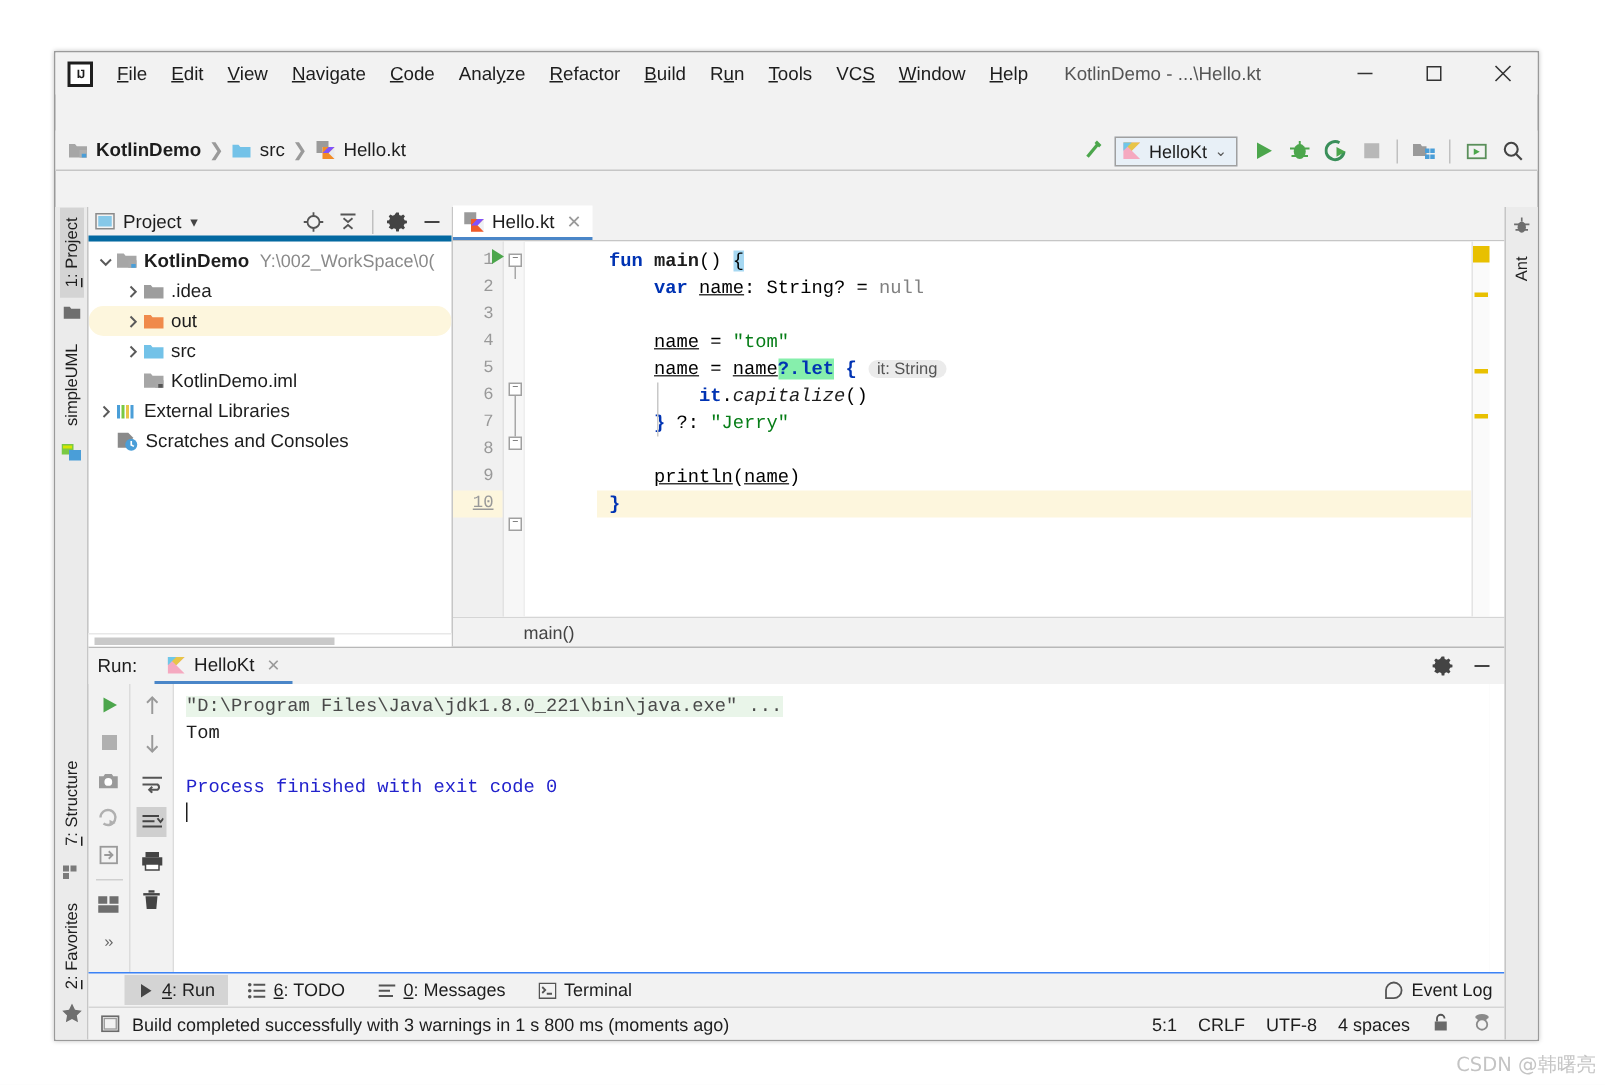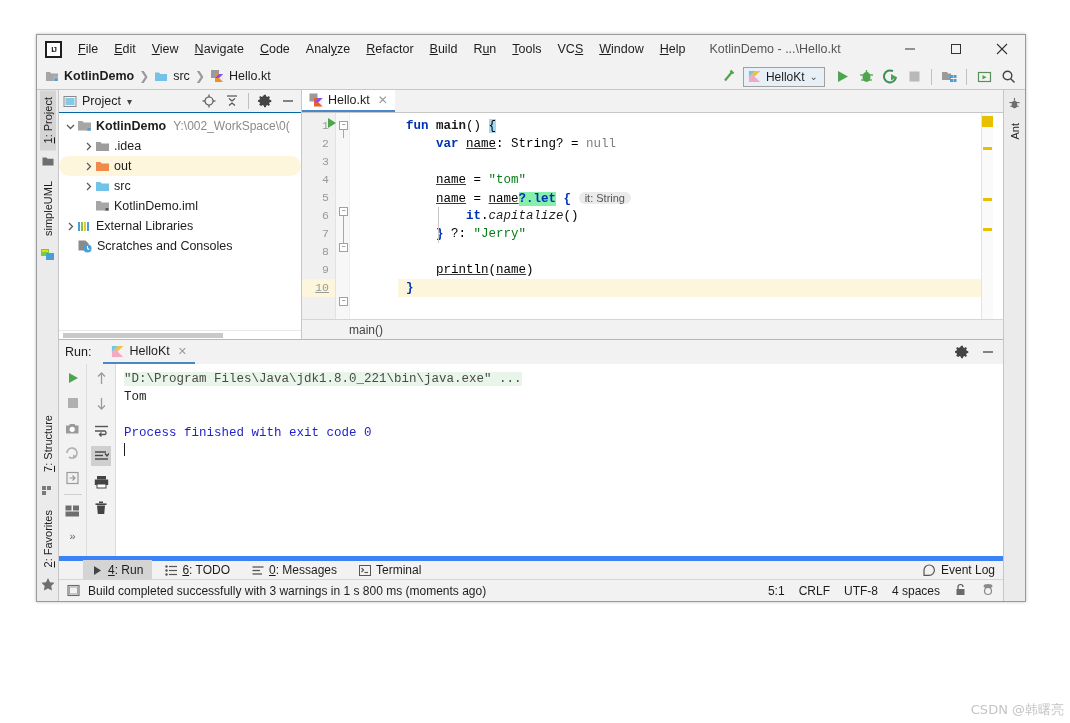--- a/index.html
+++ b/index.html
@@ -13,25 +13,26 @@
   #root {
     position: relative;
     width: 1070px; height: 723px;
     background: #ffffff;
   }
 
   
   .window {
     position: absolute;
     left: 36px; top: 34px;
-    width: 990px; height: 568px;
+    width: 990px; height: 660px;
     background: #f2f2f2;
     border: 1px solid #9a9a9a;
     display: flex; flex-direction: column;
     box-shadow: 0 0 3px rgba(0,0,0,0.25);
+    gap: 24px;
   }
 
   
   .menubar {
     height: 28px; flex: 0 0 28px;
     background: #f2f2f2;
     display: flex; align-items: center;
     padding-left: 4px;
     position: relative;
   }
@@ -133,21 +134,21 @@
     width: 243px; flex: 0 0 243px;
     background: #ffffff;
     display: flex; flex-direction: column;
     border-right: 1px solid #c6c6c6;
   }
   .pp-header {
     height: 23px; flex: 0 0 23px;
     background: #f2f2f2;
     display: flex; align-items: center;
     padding: 0 4px;
-    border-bottom: 1px solid #0369a1;
+    border-bottom: 4px solid #0369a1;
     position: relative;
   }
   .pp-title { font-size: 12.5px; color: #1d1d1d; margin-left: 5px; }
   .pp-header-right {
     position: absolute; right: 2px; display: flex; align-items: center; gap: 1px;
   }
   .pp-tree {
     flex: 1 1 auto; overflow: hidden;
     padding-top: 3px;
     font-size: 12.5px; color: #1d1d1d;
@@ -334,21 +335,21 @@
   .caret {
     display: inline-block; width: 1px; height: 13px;
     background: #1d1d1d; vertical-align: -2px;
   }
   .console-scroll { width: 10px; flex: 0 0 10px; background: #fff; }
 
   
   .bottom-tabs {
     height: 23px; flex: 0 0 23px;
     background: #f2f2f2;
-    border-top: 5px solid #3b82f6;
+    border-top: 1px solid #3b82f6;
     display: flex; align-items: center;
     padding-left: 24px;
     position: relative;
   }
   .btab {
     display: flex; align-items: center; gap: 5px;
     font-size: 12px; color: #1d1d1d;
     padding: 3px 9px; margin-right: 4px;
   }
   .btab.sel { background: #d4d4d4; }

